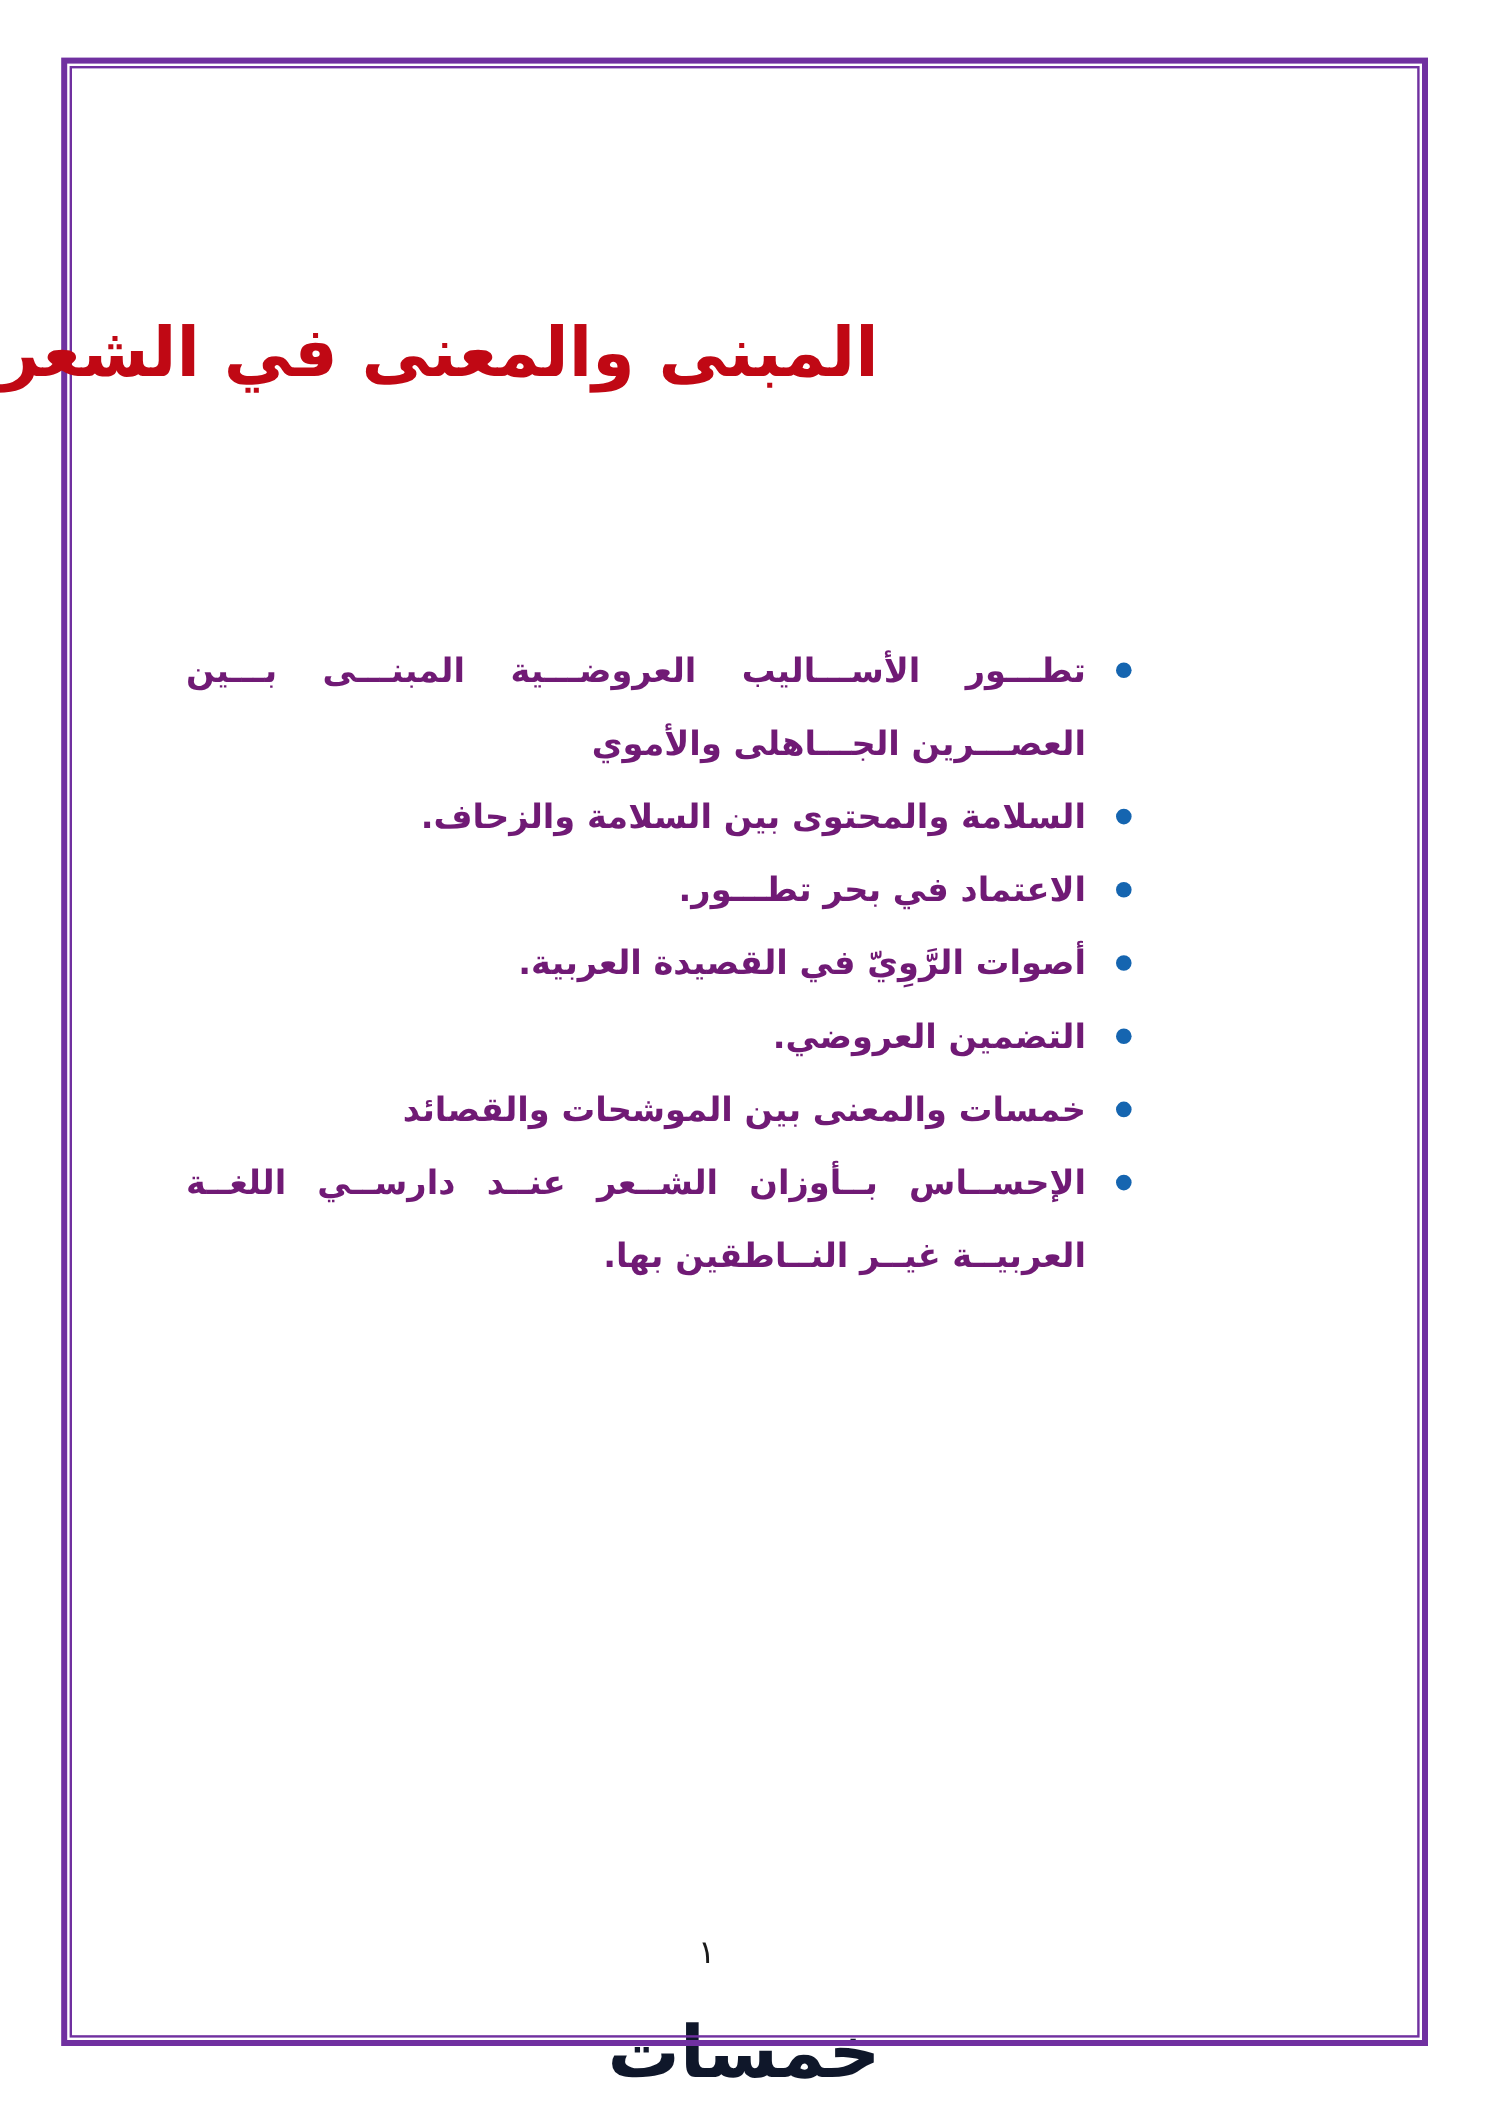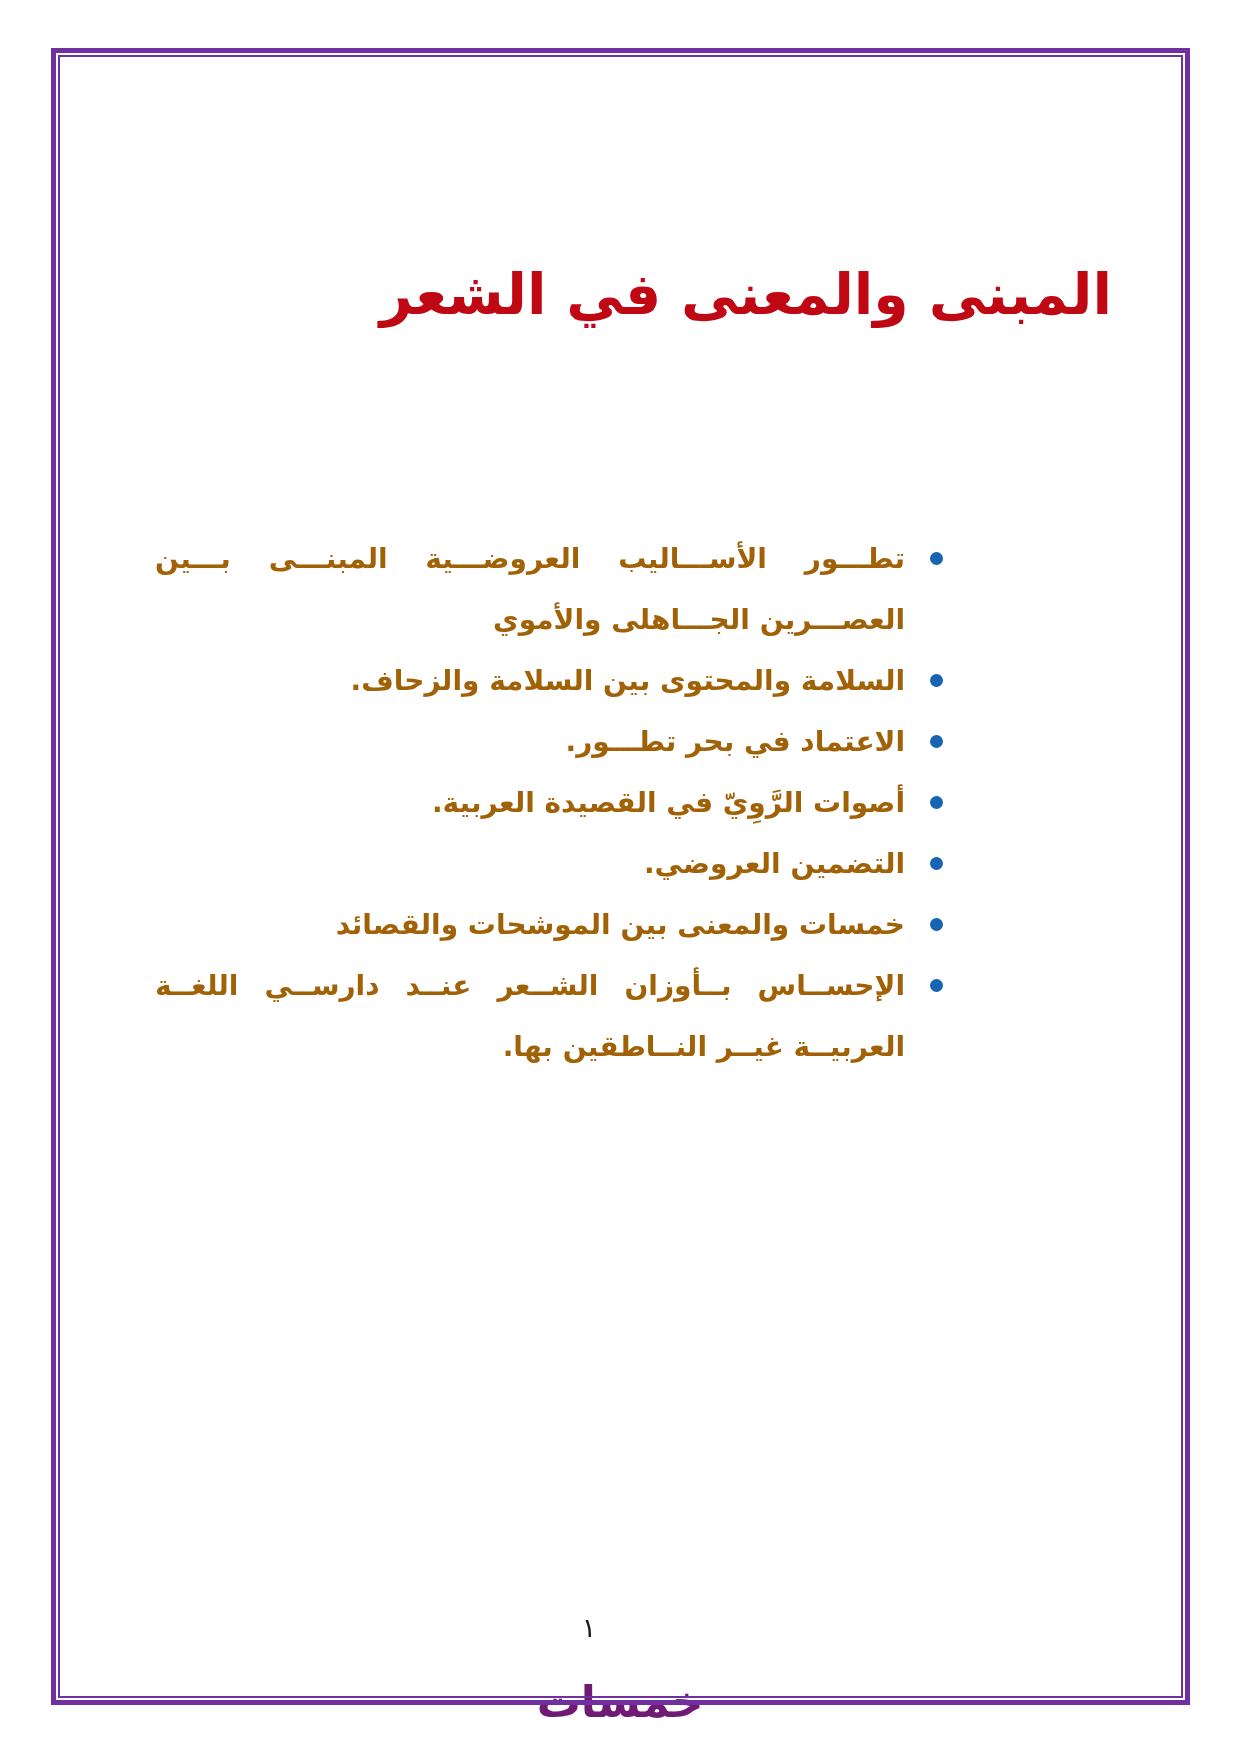--- a/index.html
+++ b/index.html
@@ -13,23 +13,23 @@
     position: relative;
     overflow: hidden;
     font-family: "DejaVu Sans", sans-serif;
   }
   .watermark {
     position: absolute;
     top: 1676px;
     left: 0;
     right: 0;
     text-align: center;
-    font-size: 44px;
+    font-size: 60px;
     font-weight: bold;
-    color: #701a75;
+    color: #0f172a;
     letter-spacing: 1px;
     z-index: 0;
   }
   .frame {
     position: absolute;
     left: 51px;
     top: 48px;
     width: 1139px;
     height: 1657px;
     border: 5px solid #7030A0;
@@ -47,39 +47,39 @@
     inset: 0;
     z-index: 2;
     direction: rtl;
   }
   .title {
     position: absolute;
     top: 238px;
     left: 0;
     right: 0;
     padding-right: 128px;
-    text-align: right;
+    text-align: left;
     color: #C00814;
     font-size: 57px;
     font-weight: bold;
     line-height: 112px;
   }
   .bullet-list {
     position: absolute;
     top: 528px;
     right: 297px;
     left: 155px;
     list-style: none;
     margin: 0;
     padding: 0;
   }
   .bullet-item {
     display: flex;
     column-gap: 25px;
-    color: #a16207;
+    color: #701a75;
     font-size: 28px;
     font-weight: bold;
     line-height: 61px;
   }
   .bullet-dot {
     flex: 0 0 13px;
     width: 13px;
     height: 13px;
     margin-top: 24px;
     border-radius: 50%;

